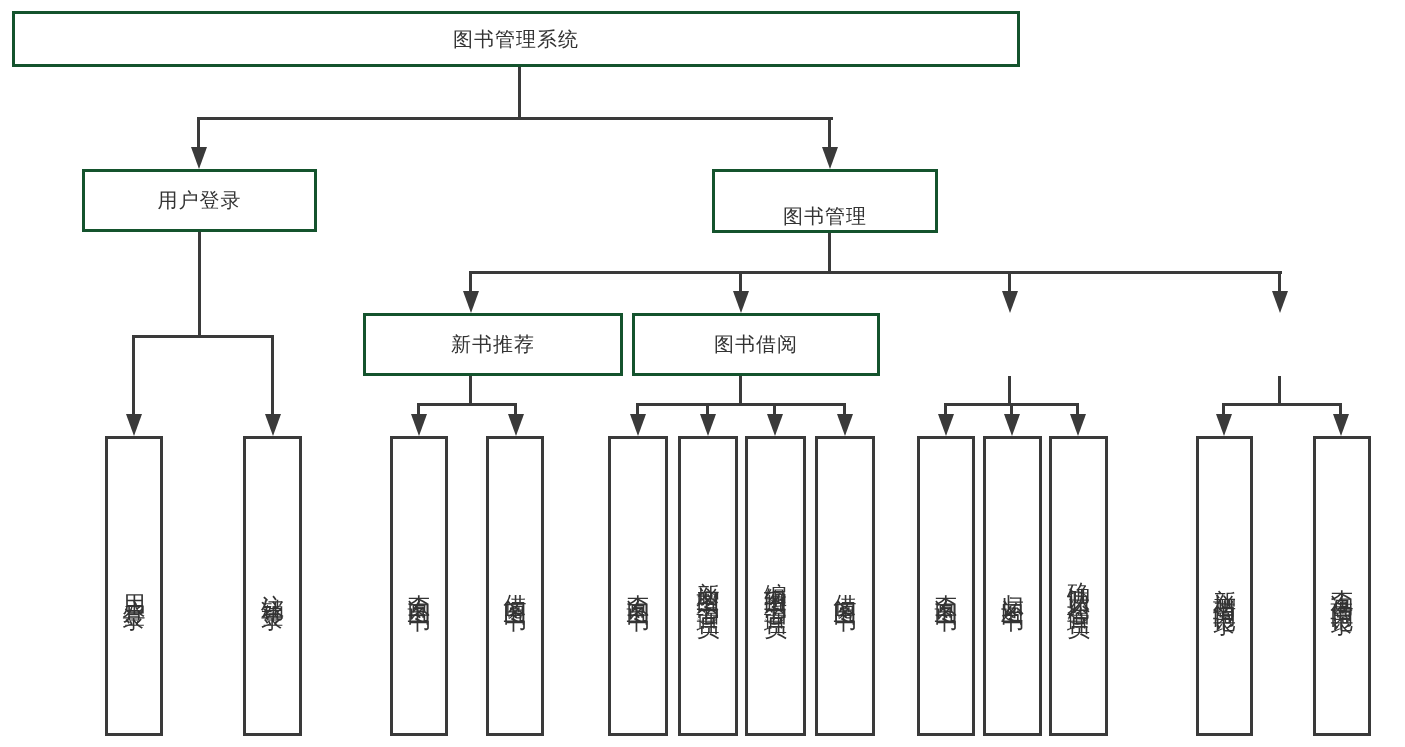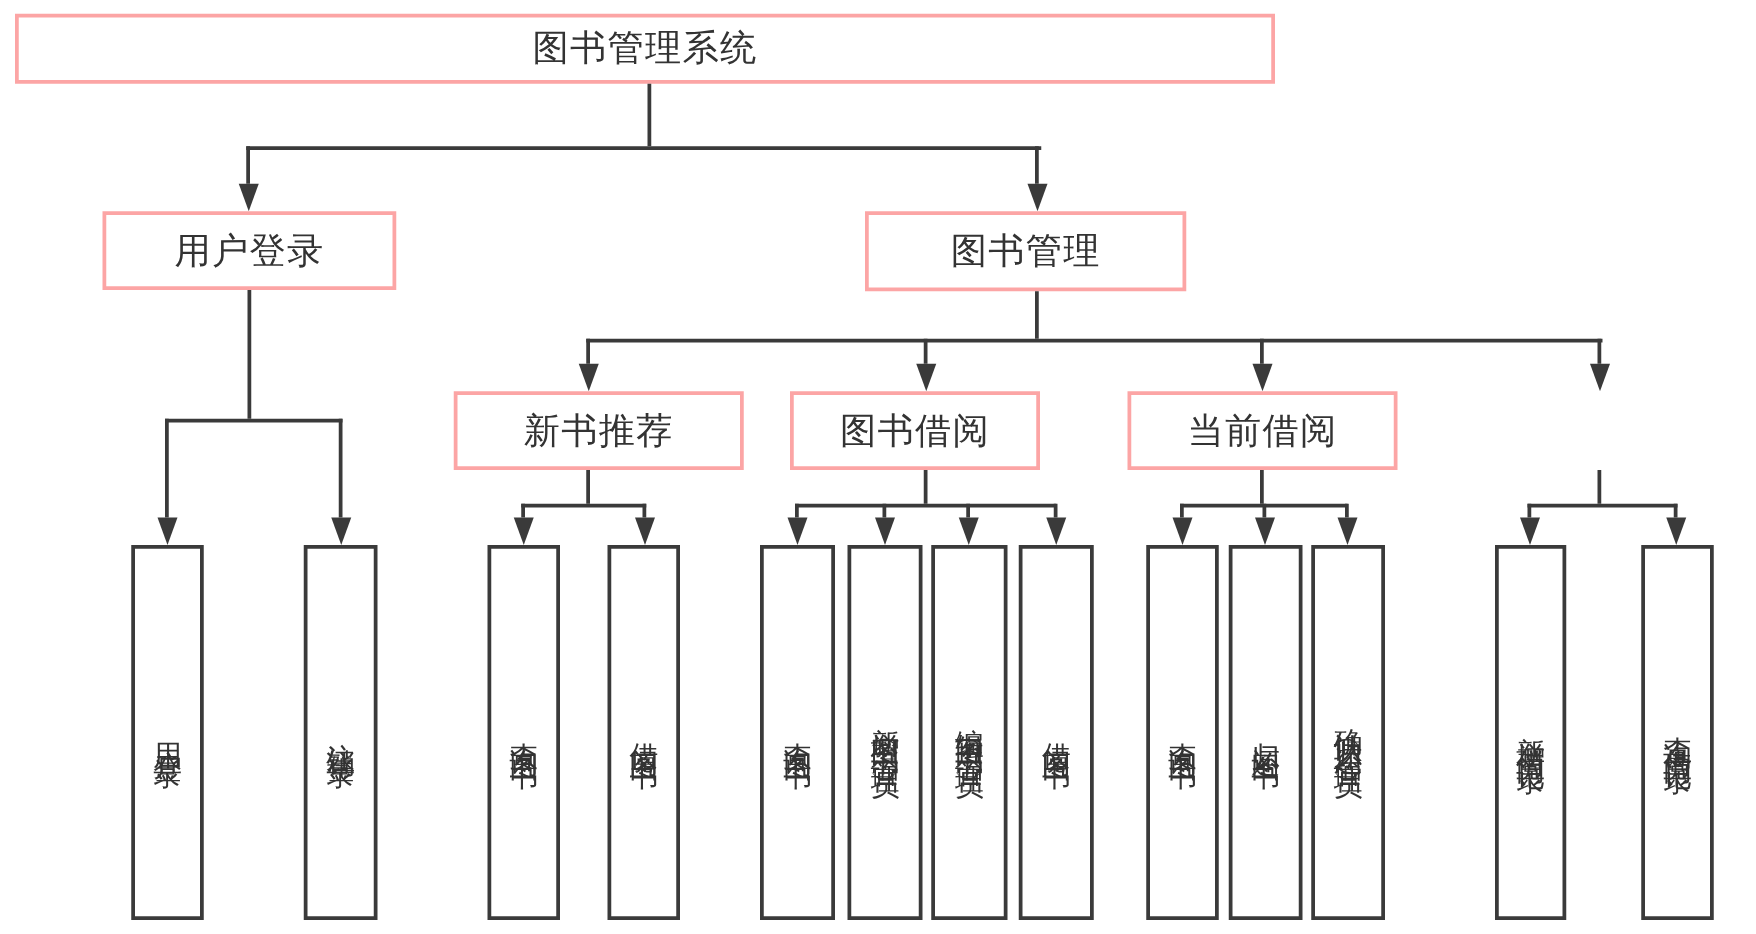--- a/index.html
+++ b/index.html
@@ -2,22 +2,22 @@
 <html><head>
 <meta charset="utf-8">
 <style>
   html,body{margin:0;padding:0;background:#ffffff;}
   .canvas{
     position:relative;width:1405px;height:747px;background:#ffffff;overflow:hidden;
     font-family:"Liberation Sans","DejaVu Sans",sans-serif;
   }
   .node{
     position:absolute;box-sizing:border-box;background:#ffffff;
-    border:3px solid #fca5a5;display:flex;align-items:center;justify-content:center;
-    color:#333333;font-size:29px;letter-spacing:1px;white-space:nowrap;
+    border:3px solid #14532d;display:flex;align-items:center;justify-content:center;
+    color:#333333;font-size:20px;letter-spacing:1px;white-space:nowrap;
   }
   .leaf{
     position:absolute;box-sizing:border-box;background:#ffffff;
     border:3px solid #3a3a3a;display:flex;align-items:center;justify-content:center;
     top:436px;height:300px;
   }
   .leaf .vtext{
     writing-mode:vertical-rl;text-orientation:mixed;
     color:#333333;font-size:23px;letter-spacing:5px;line-height:1;
   }
@@ -46,21 +46,21 @@
   <div class="vline" style="left:518px;top:67px;height:50px;"></div>
   <div class="hline" style="left:197px;top:117px;width:636px;"></div>
   <div class="vline" style="left:197px;top:117px;height:30px;"></div>
   <div class="arrow" style="left:191px;top:147px;"></div>
   <div class="vline" style="left:828px;top:117px;height:30px;"></div>
   <div class="arrow" style="left:822px;top:147px;"></div>
 
   <div class="node" style="left:82px;top:169px;width:235px;height:63px;">
     <span>用户登录</span>
   </div>
-  <div class="node" style="left:692px;top:169px;width:257px;height:64px;">
+  <div class="node" style="left:712px;top:169px;width:226px;height:64px;align-items:flex-end;">
     <span>图书管理</span>
   </div>
 
   <div class="vline" style="left:198px;top:232px;height:103px;"></div>
   <div class="hline" style="left:132px;top:335px;width:142px;"></div>
   <div class="vline" style="left:132px;top:335px;height:79px;"></div>
   <div class="arrow" style="left:126px;top:414px;"></div>
   <div class="vline" style="left:271px;top:335px;height:79px;"></div>
   <div class="arrow" style="left:265px;top:414px;"></div>
 
@@ -68,28 +68,25 @@
   <div class="hline" style="left:469px;top:271px;width:813px;"></div>
   <div class="vline" style="left:469px;top:271px;height:20px;"></div>
   <div class="arrow" style="left:463px;top:291px;"></div>
   <div class="vline" style="left:739px;top:271px;height:20px;"></div>
   <div class="arrow" style="left:733px;top:291px;"></div>
   <div class="vline" style="left:1008px;top:271px;height:20px;"></div>
   <div class="arrow" style="left:1002px;top:291px;"></div>
   <div class="vline" style="left:1278px;top:271px;height:20px;"></div>
   <div class="arrow" style="left:1272px;top:291px;"></div>
 
-  <div class="node" style="left:363px;top:313px;width:232px;height:63px;">
+  <div class="node" style="left:363px;top:313px;width:260px;height:63px;">
     <span>新书推荐</span>
   </div>
-  <div class="node" style="left:632px;top:313px;width:200px;height:63px;">
+  <div class="node" style="left:632px;top:313px;width:248px;height:63px;">
     <span>图书借阅</span>
-  </div>
-  <div class="node" style="left:902px;top:313px;width:216px;height:63px;">
-    <span>当前借阅</span>
   </div>
 
   <div class="vline" style="left:469px;top:376px;height:27px;"></div>
   <div class="hline" style="left:417px;top:403px;width:100px;"></div>
   <div class="vline" style="left:417px;top:403px;height:11px;"></div>
   <div class="arrow" style="left:411px;top:414px;"></div>
   <div class="vline" style="left:514px;top:403px;height:11px;"></div>
   <div class="arrow" style="left:508px;top:414px;"></div>
 
   <div class="vline" style="left:739px;top:376px;height:27px;"></div>

